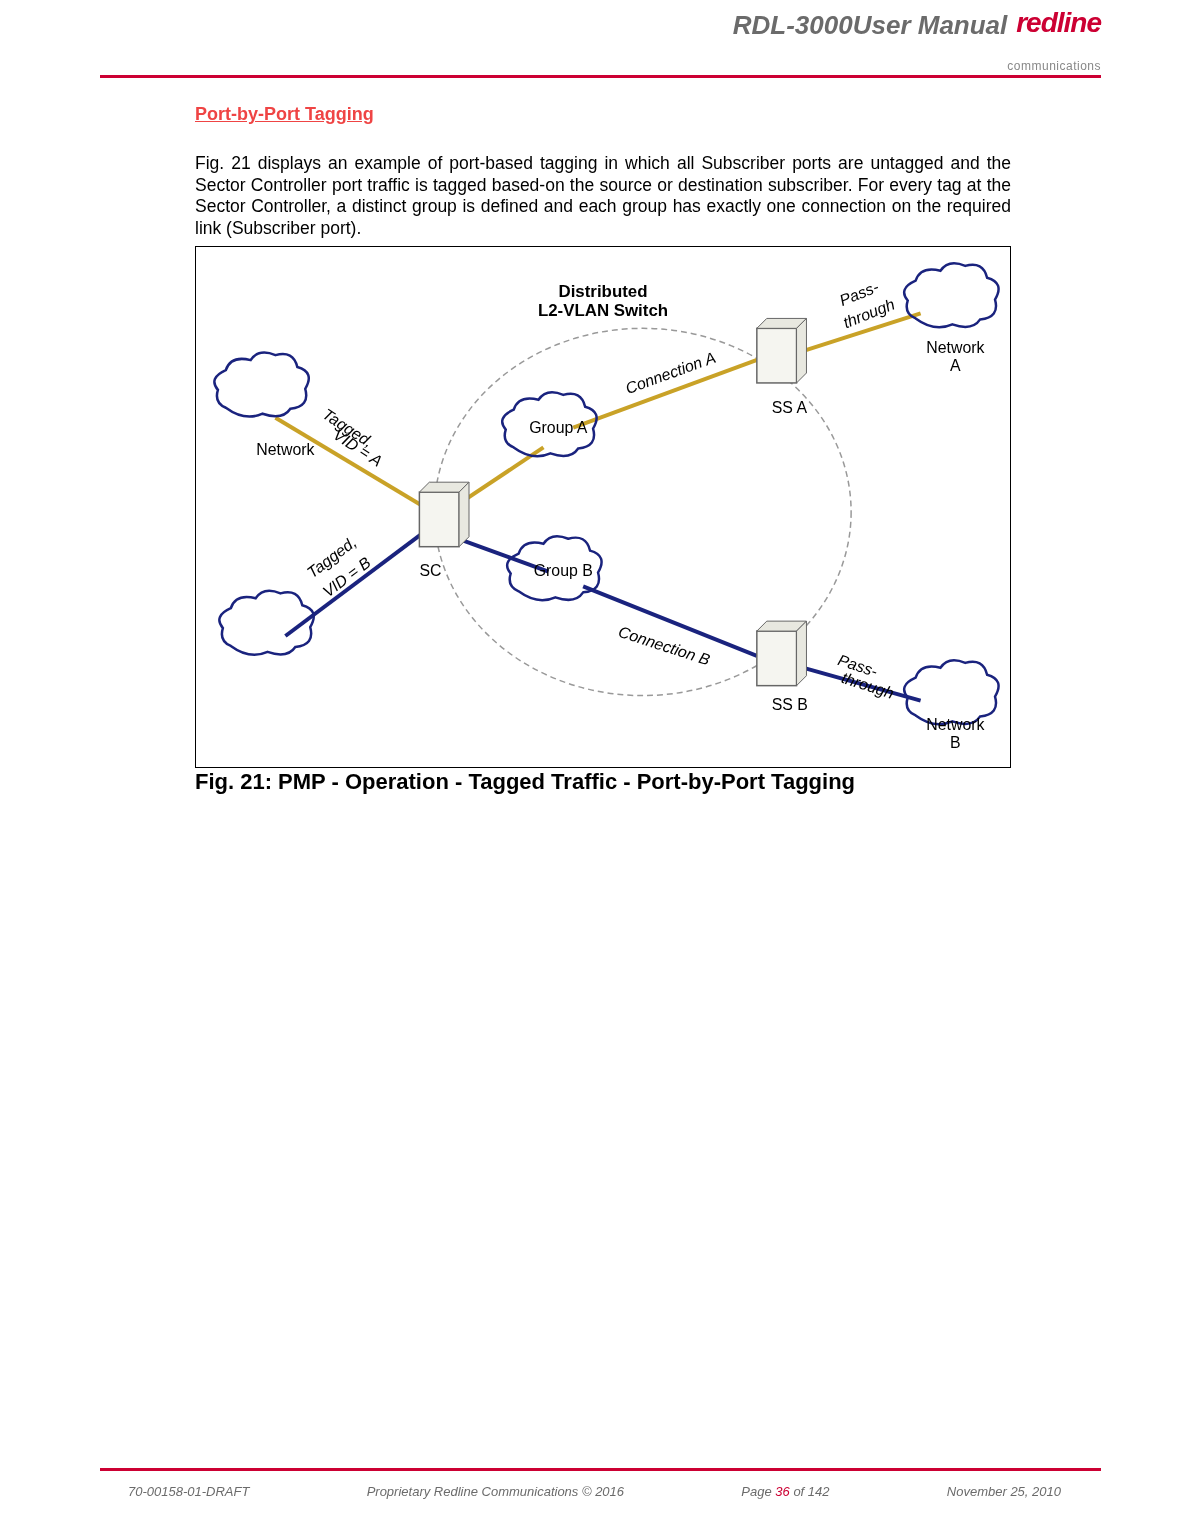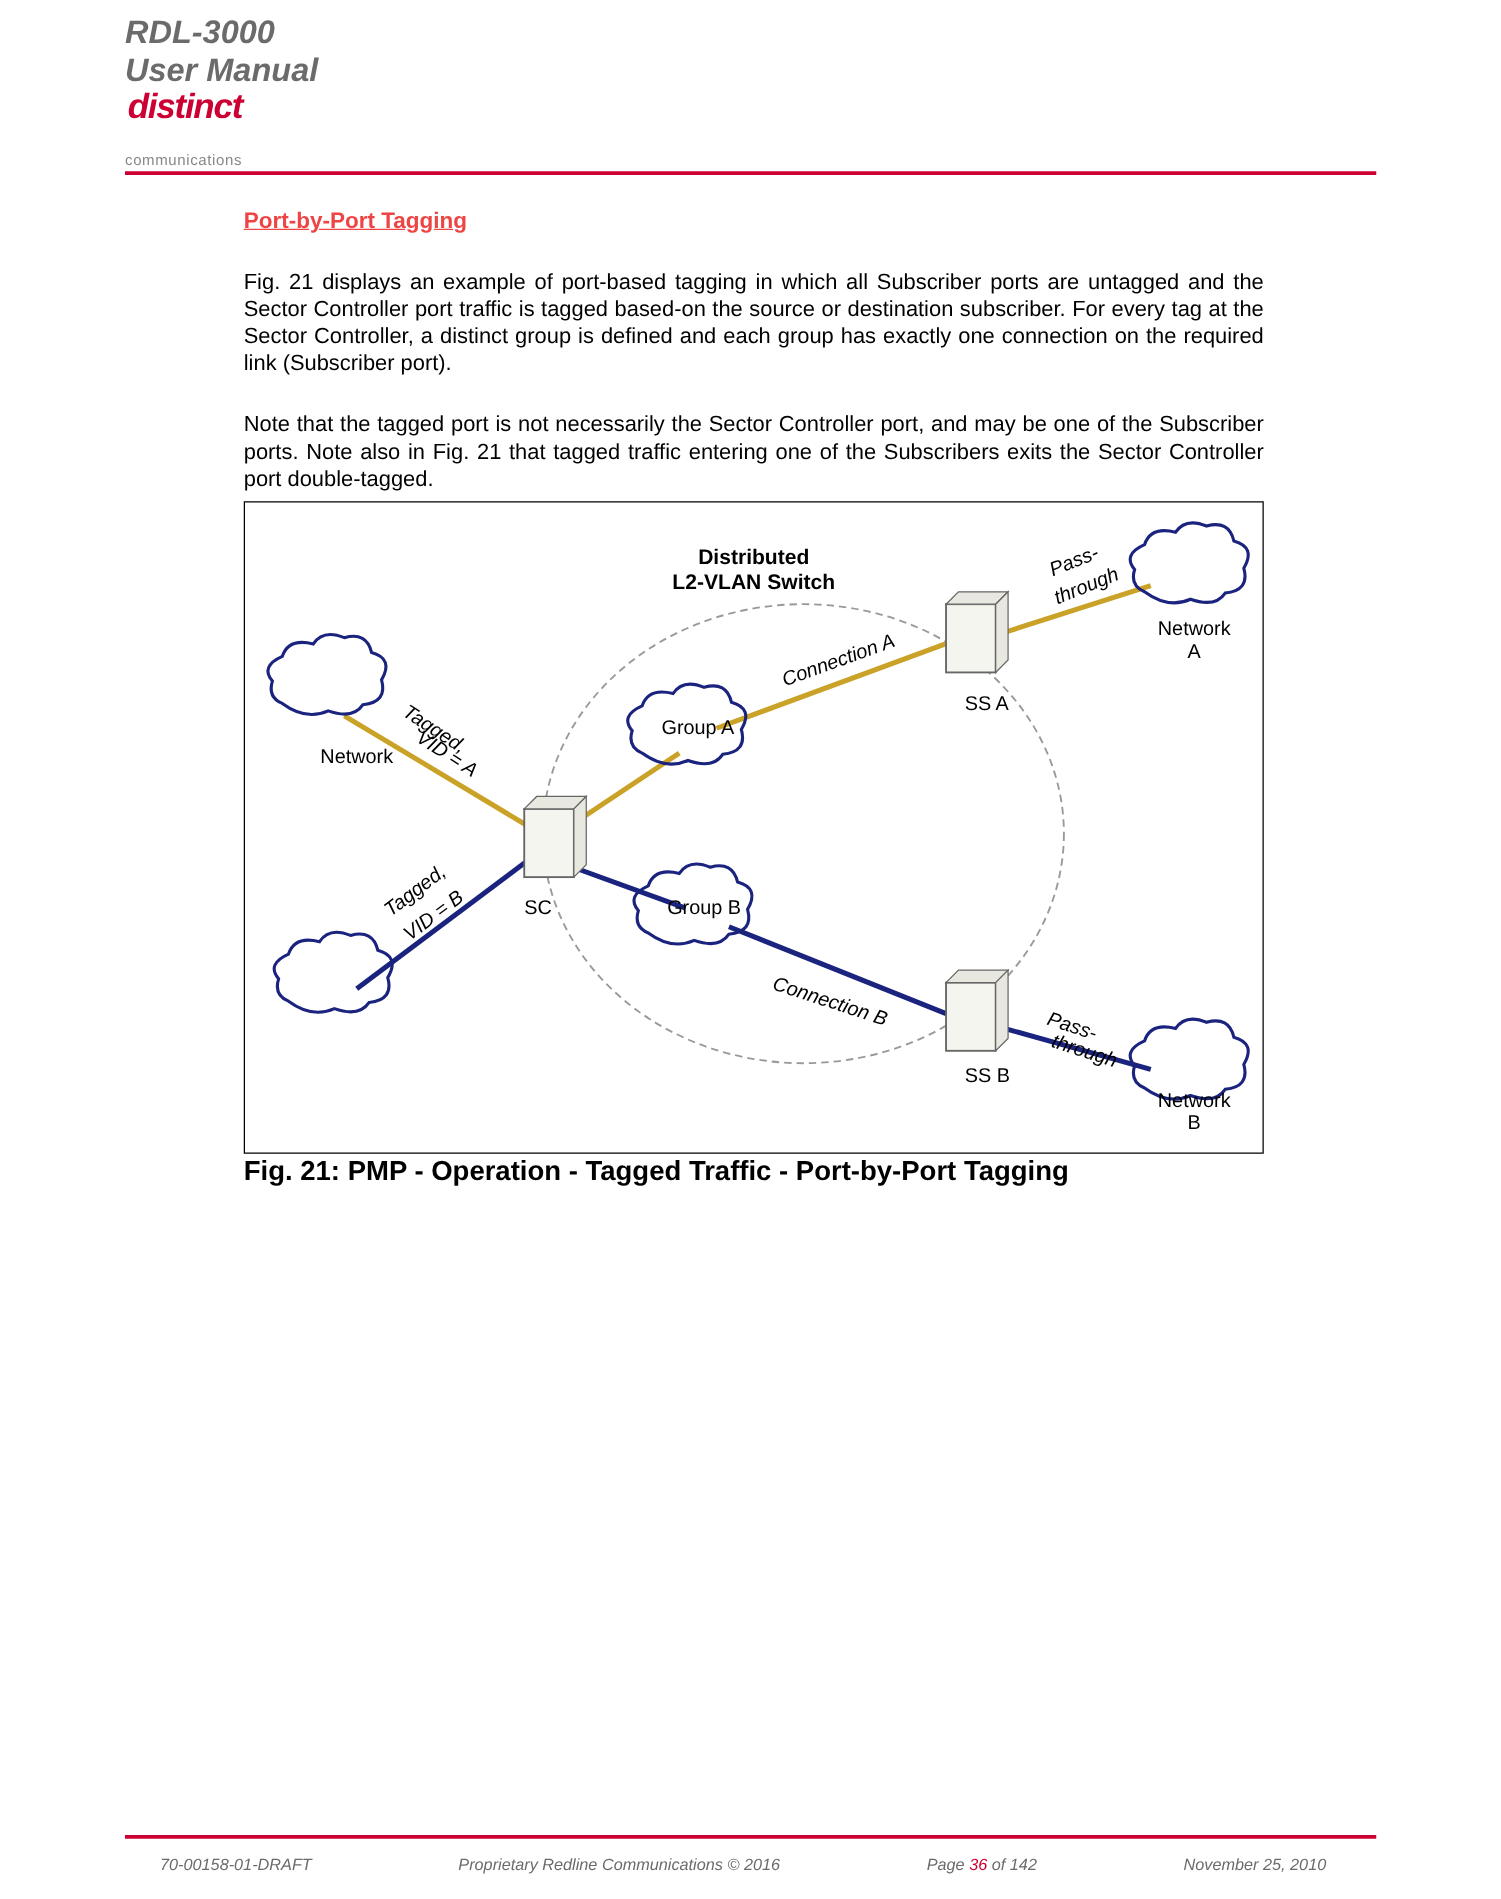--- a/index.html
+++ b/index.html
@@ -12,21 +12,20 @@
       background: #fff;
       width: 1201px;
       height: 1519px;
       position: relative;
     }
     .header-row {
       display: flex;
       justify-content: flex-end;
       align-items: flex-start;
       padding: 10px 100px 2px 100px;
-      flex-direction: column;
     }
     .doc-id {
       font-size: 26px;
       font-weight: bold;
       font-style: italic;
       color: #6b6b6b;
     }
     .doc-title {
       font-size: 26px;
       font-weight: bold;
@@ -121,30 +120,29 @@
     .svg-text-bold { font-family: Arial, sans-serif; font-size: 17px; font-weight: bold; fill: #000; }
     .svg-text-it { font-family: Arial, sans-serif; font-size: 16px; font-style: italic; fill: #000; }
   </style>
 </head>
 <body>
 
 <div class="header-row">
   <div class="doc-id">RDL-3000</div>
   <div class="doc-title">User Manual</div>
   <div class="logo-block">
-    <div class="logo-main">distinct</div>
+    <div class="logo-main">redline</div>
     <div class="logo-sub">communications</div>
   </div>
 </div>
 <hr class="red-divider">
 
 <div class="content">
   <div class="section-heading">Port-by-Port Tagging</div>
   <p class="para">Fig. 21 displays an example of port-based tagging in which all Subscriber ports are untagged and the Sector Controller port traffic is tagged based-on the source or destination subscriber. For every tag at the Sector Controller, a distinct group is defined and each group has exactly one connection on the required link (Subscriber port).</p>
-  <p class="para">Note that the tagged port is not necessarily the Sector Controller port, and may be one of the Subscriber ports. Note also in Fig. 21 that tagged traffic entering one of the Subscribers exits the Sector Controller port double-tagged.</p>
 
   <div class="diagram-box">
     <svg class="diagram-svg" viewBox="0 0 800 500">
 
       <ellipse cx="440" cy="255" rx="210" ry="185" class="dashed-ellipse"></ellipse>
 
       <polyline points="70,160 220,250" class="line-gold"></polyline>
       <polyline points="235,260 340,190" class="line-gold"></polyline>
       <polyline points="370,170 560,100" class="line-gold"></polyline>
       <polyline points="595,95 720,55" class="line-gold"></polyline>

